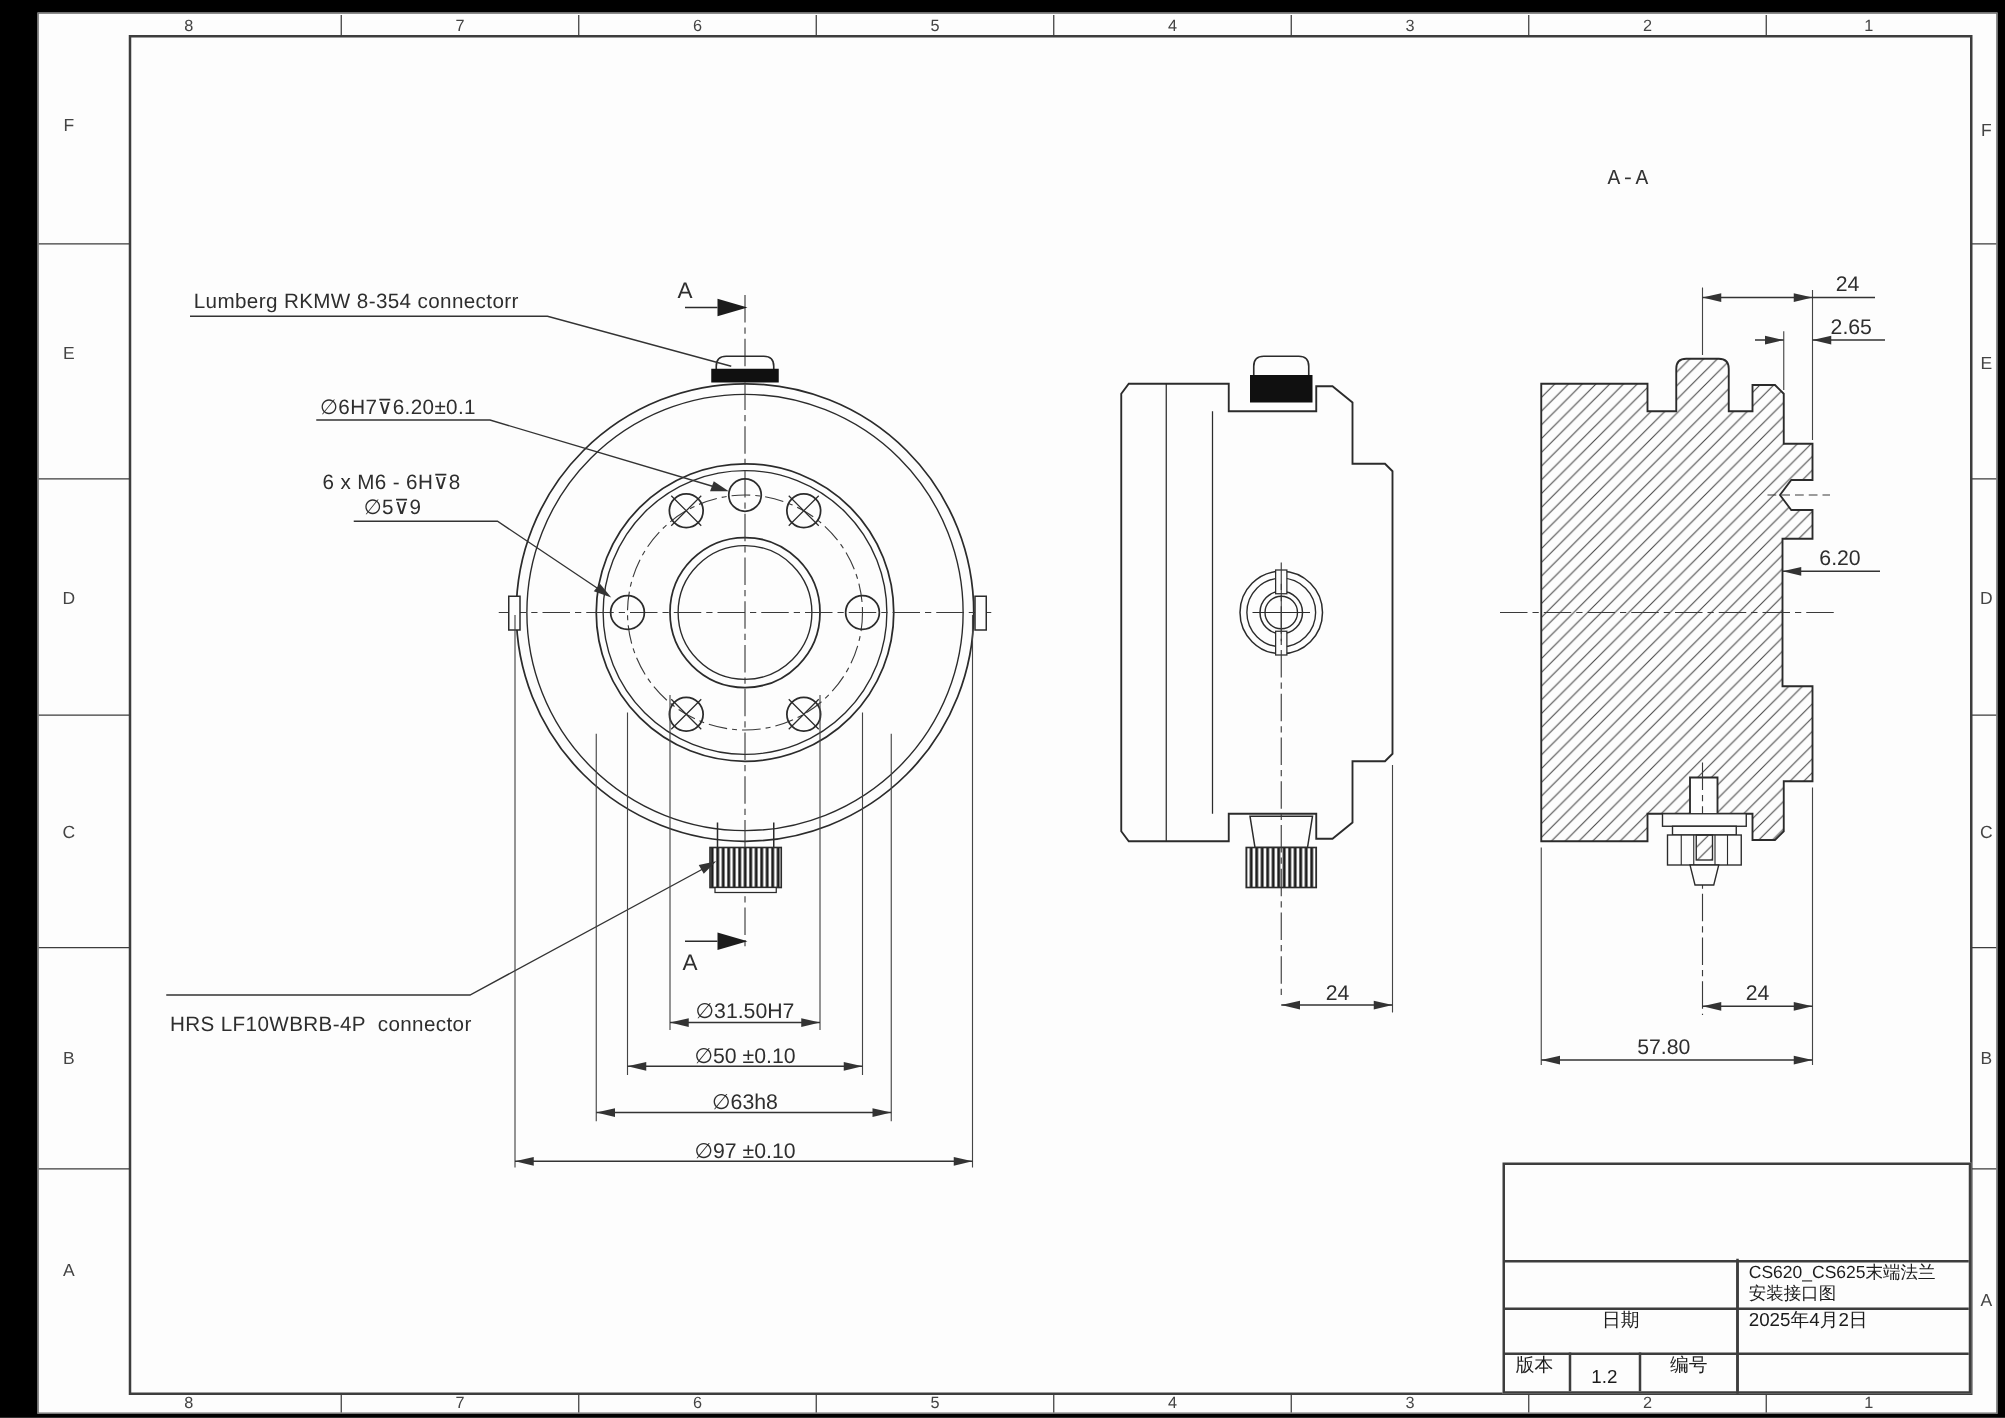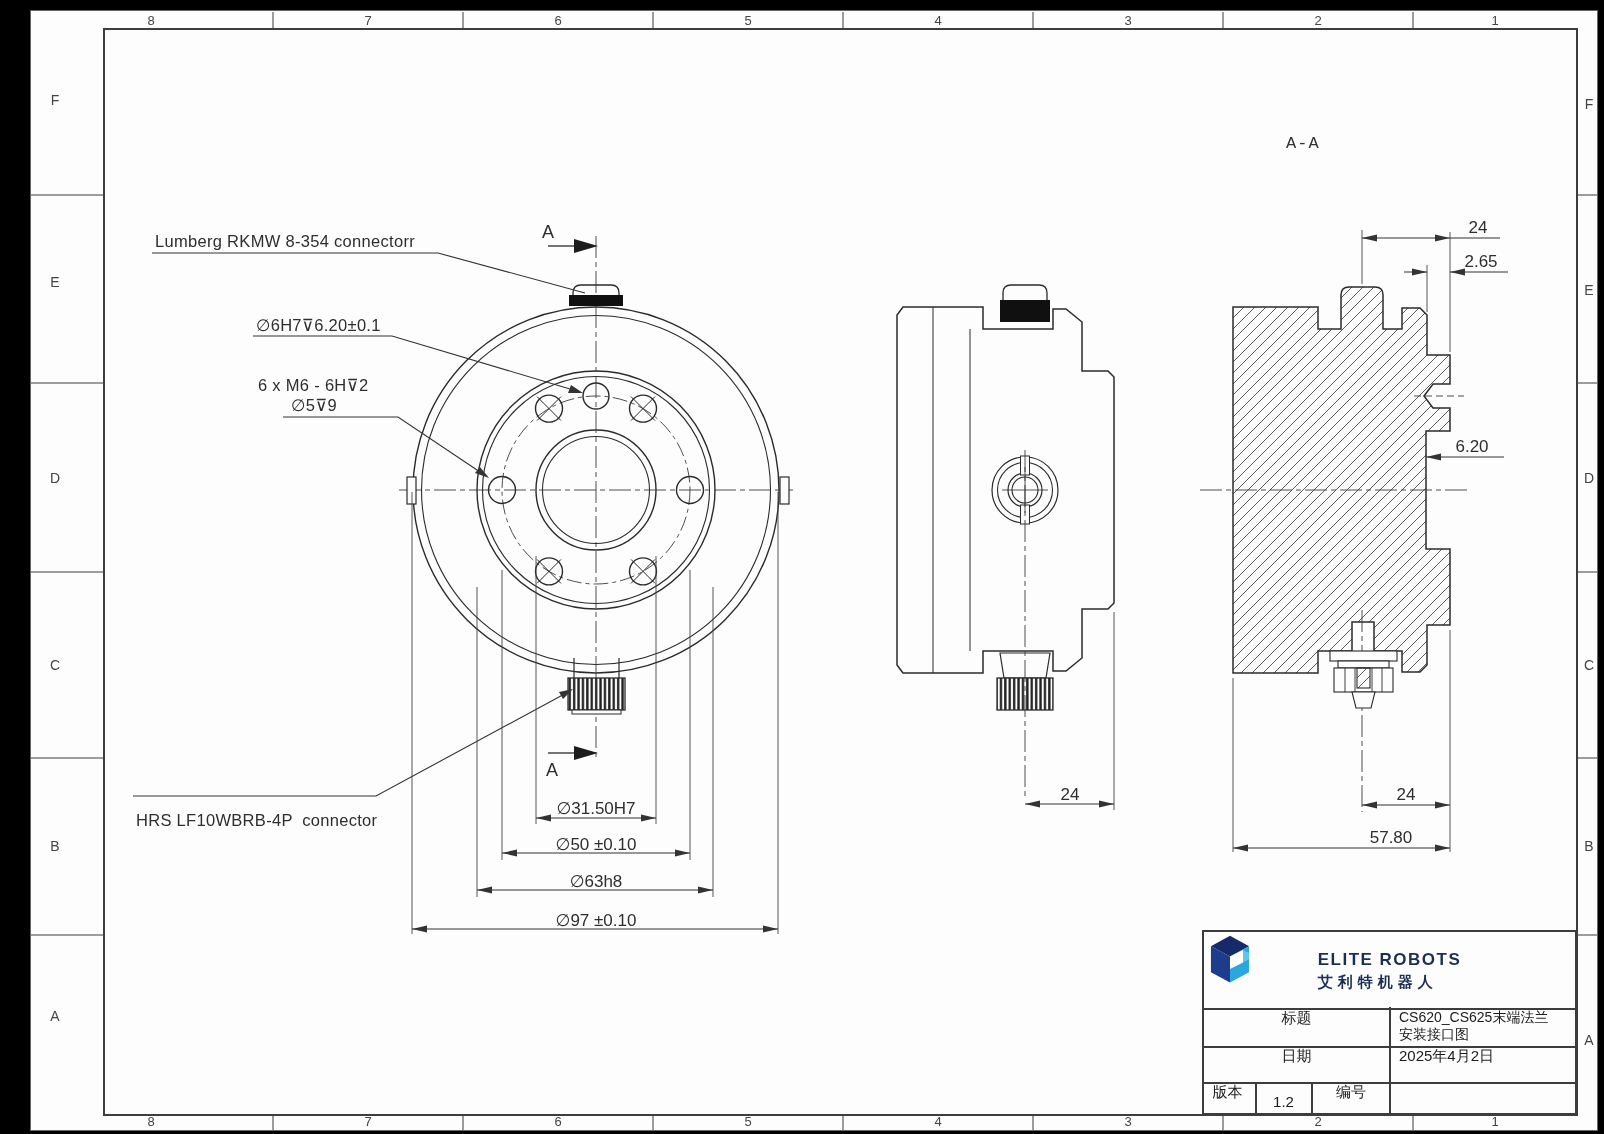--- a/index.html
+++ b/index.html
@@ -252,64 +252,50 @@
   <div class="txt rowl" style="left:45px;top:1008px">A</div>
   <div class="txt rowl" style="left:1579px;top:96px">F</div>
   <div class="txt rowl" style="left:1579px;top:282px">E</div>
   <div class="txt rowl" style="left:1579px;top:470px">D</div>
   <div class="txt rowl" style="left:1579px;top:657px">C</div>
   <div class="txt rowl" style="left:1579px;top:838px">B</div>
   <div class="txt rowl" style="left:1579px;top:1032px">A</div>
 
   <div class="txt ann" style="left:155px;top:232px">Lumberg RKMW 8-354 connectorr</div>
   <div class="txt ann" style="left:256px;top:316px">∅6H7⊽6.20±0.1</div>
-  <div class="txt ann" style="left:258px;top:376px">6 x M6 - 6H⊽2</div>
+  <div class="txt ann" style="left:258px;top:376px">6 x M6 - 6H⊽8</div>
   <div class="txt ann" style="left:291px;top:396px">∅5⊽9</div>
   <div class="txt ann" style="left:136px;top:811px">HRS LF10WBRB-4P  connector</div>
 
   <div class="txt seclab" style="left:1286px;top:134px">A-A</div>
   <div class="txt marker" style="left:542px;top:222px">A</div>
   <div class="txt marker" style="left:546px;top:760px">A</div>
 
   <div class="txt dim ctr" style="left:596px;top:798px">∅31.50H7</div>
   <div class="txt dim ctr" style="left:596px;top:834px">∅50 ±0.10</div>
   <div class="txt dim ctr" style="left:596px;top:871px">∅63h8</div>
   <div class="txt dim ctr" style="left:596px;top:910px">∅97 ±0.10</div>
   <div class="txt dim ctr" style="left:1070px;top:785px">24</div>
   <div class="txt dim ctr" style="left:1478px;top:218px">24</div>
   <div class="txt dim ctr" style="left:1481px;top:252px">2.65</div>
   <div class="txt dim ctr" style="left:1472px;top:437px">6.20</div>
   <div class="txt dim ctr" style="left:1406px;top:785px">24</div>
-  <div class="txt dim ctr" style="left:1391px;top:828px">57.80</div>
+  <div class="txt dim ctr" style="left:1331px;top:828px">57.80</div>
 
   <div id="tblock">
 
     <div class="tb-line" style="left:0;top:76px;width:100%;height:1.5px"></div>
     <div class="tb-line" style="left:0;top:114px;width:100%;height:1.5px"></div>
     <div class="tb-line" style="left:0;top:150px;width:100%;height:1.5px"></div>
     <div class="tb-line" style="left:185px;top:76px;width:1.5px;height:74px"></div>
     <div class="tb-line" style="left:51px;top:150px;width:1.5px;height:31px"></div>
     <div class="tb-line" style="left:107px;top:150px;width:1.5px;height:31px"></div>
     <div class="tb-line" style="left:185px;top:150px;width:1.5px;height:31px"></div>
 
-    <div class="brandrow">
-      <svg width="52" height="56" viewBox="0 0 60 64">
-        <path d="M8,16 L30,4 L52,16 L30,28 Z" fill="#16296b"></path>
-        <path d="M8,16 L30,28 L30,58 L8,46 Z" fill="#1e3c8c"></path>
-        <path d="M52,16 L30,28 L30,58 L52,46 Z" fill="#2ba7e0"></path>
-        <path d="M30,28 L45,20.5 L45,35 L30,42.5 Z" fill="#ffffff"></path>
-        <path d="M45,20.5 L52,24 L52,31 L45,35 Z" fill="#5cc6ee"></path>
-      </svg>
-      <div>
-        <div class="brand-en">ELITE ROBOTS</div>
-        <div class="brand-cn">艾利特机器人</div>
-      </div>
-    </div>
-
-    <div class="tb-cell" style="left:0;top:77px;width:185px;height:73px">标题</div>
+
     <div class="tb-cell tb-val" style="left:187px;top:77px;width:188px;height:37px">
       <div class="ttl">
         <div>CS620_CS625末端法兰</div>
         <div>安装接口图</div>
       </div>
     </div>
 
     <div class="tb-cell" style="left:0;top:115px;width:185px;height:35px">日期</div>
     <div class="tb-cell tb-val" style="left:187px;top:115px;width:188px;height:29px">2025年4月2日</div>
 

